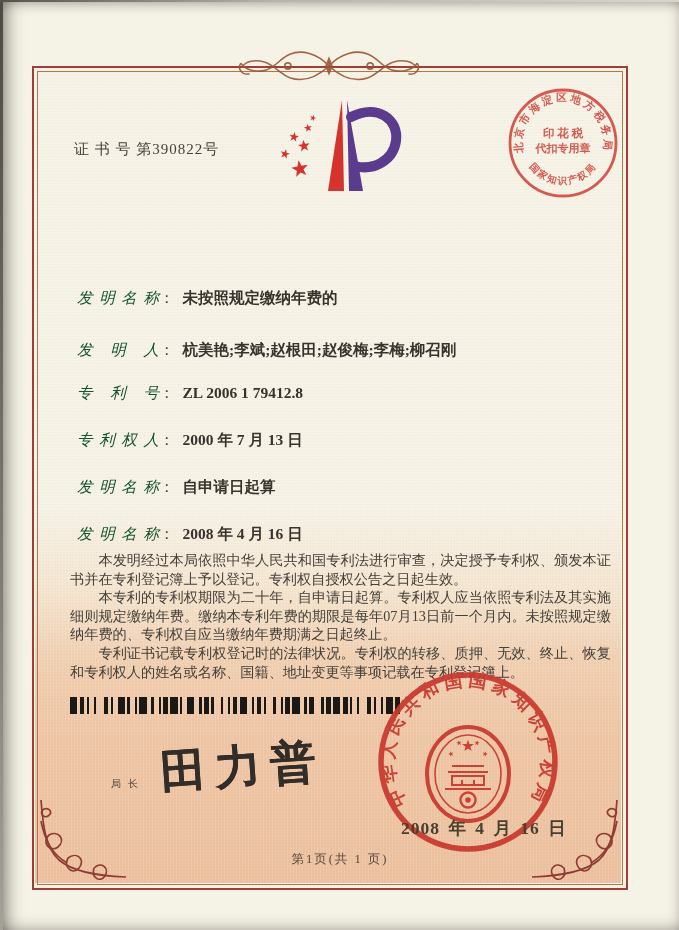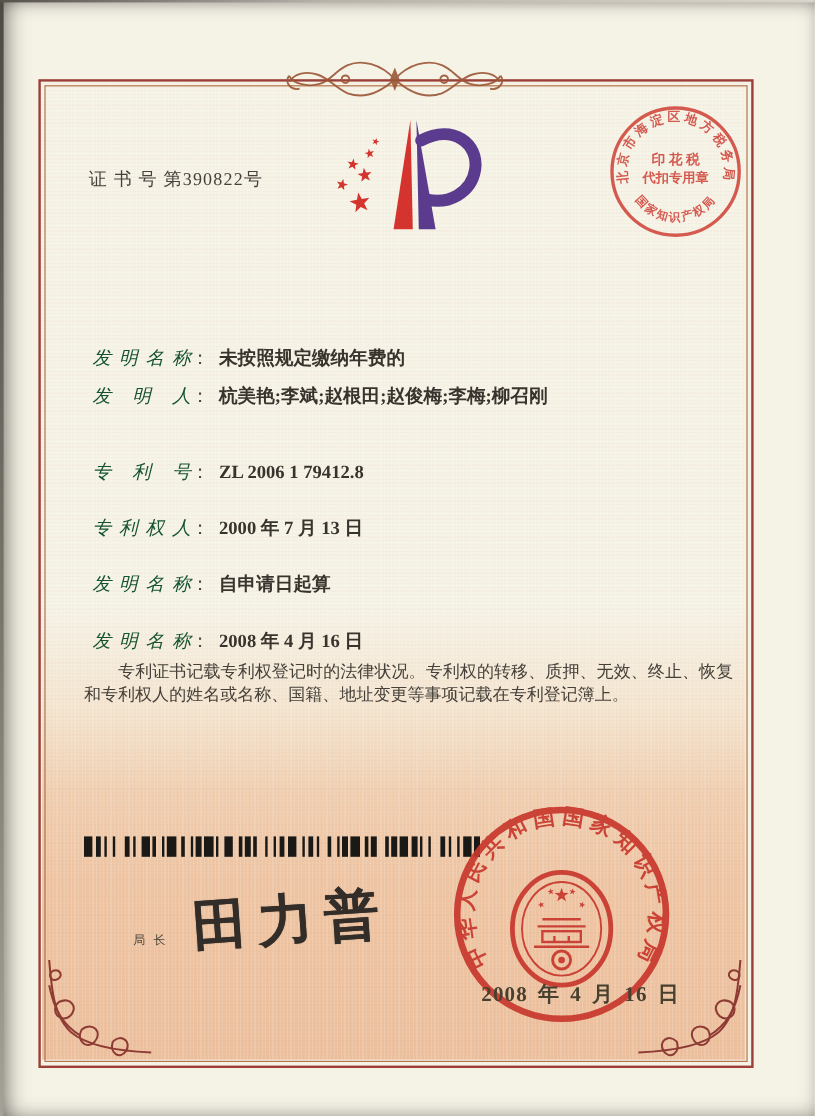--- a/index.html
+++ b/index.html
@@ -172,38 +172,40 @@
       <text x="57" y="51" font-size="11.5" font-weight="700" text-anchor="middle">印 花 税</text>
       <text x="57" y="66" font-size="11" font-weight="700" text-anchor="middle">代扣专用章</text>
     </g>
   </svg>
 
 
   <div class="fields">
     <div class="frow" style="top:288px">
       <span class="flabel">发明名称</span><span class="fcolon">：</span><span class="fvalue">未按照规定缴纳年费的</span>
     </div>
-    <div class="frow" style="top:320px">
+    <div class="frow" style="top:340px">
       <span class="flabel">发明人</span><span class="fcolon">：</span><span class="fvalue">杭美艳;李斌;赵根田;赵俊梅;李梅;柳召刚</span>
     </div>
     <div class="frow" style="top:383px">
       <span class="flabel">专利号</span><span class="fcolon">：</span><span class="fvalue">ZL 2006 1 79412.8</span>
     </div>
     <div class="frow" style="top:430px">
       <span class="flabel">专利权人</span><span class="fcolon">：</span><span class="fvalue">2000 年 7 月 13 日</span>
     </div>
     <div class="frow" style="top:477px">
       <span class="flabel">发明名称</span><span class="fcolon">：</span><span class="fvalue">自申请日起算</span>
     </div>
     <div class="frow" style="top:524px">
       <span class="flabel">发明名称</span><span class="fcolon">：</span><span class="fvalue">2008 年 4 月 16 日</span>
     </div>
   </div>
 
   <div class="paras">
+    <p>本发明经过本局依照中华人民共和国专利法进行审查，决定授予专利权、颁发本证书并在专利登记簿上予以登记。专利权自授权公告之日起生效。</p>
+    <p>本专利的专利权期限为二十年，自申请日起算。专利权人应当依照专利法及其实施细则规定缴纳年费。缴纳本专利年费的期限是每年07月13日前一个月内。未按照规定缴纳年费的、专利权自应当缴纳年费期满之日起终止。</p>
     <p>专利证书记载专利权登记时的法律状况。专利权的转移、质押、无效、终止、恢复和专利权人的姓名或名称、国籍、地址变更等事项记载在专利登记簿上。</p>
   </div>
 
   <div class="barcode">
       <i style="width:2.174%;background:#1b1916"></i>
       <i style="width:0.725%;"></i>
       <i style="width:1.449%;background:#1b1916"></i>
       <i style="width:0.725%;"></i>
       <i style="width:0.725%;background:#1b1916"></i>
       <i style="width:1.449%;"></i>
@@ -314,13 +316,14 @@
           <path d="M69 119 h46"></path>
           <circle cx="92" cy="130" r="7.5" stroke-width="2.4"></circle>
         </g>
         <circle cx="92" cy="130" r="2.8"></circle>
       </g>
     </g>
   </svg>
 
   <div class="seal-date">2008 年 4 月 16 日</div>
 
+  <div class="footer">第1页(共 1 页)</div>
 </div>
 
 </body></html>

